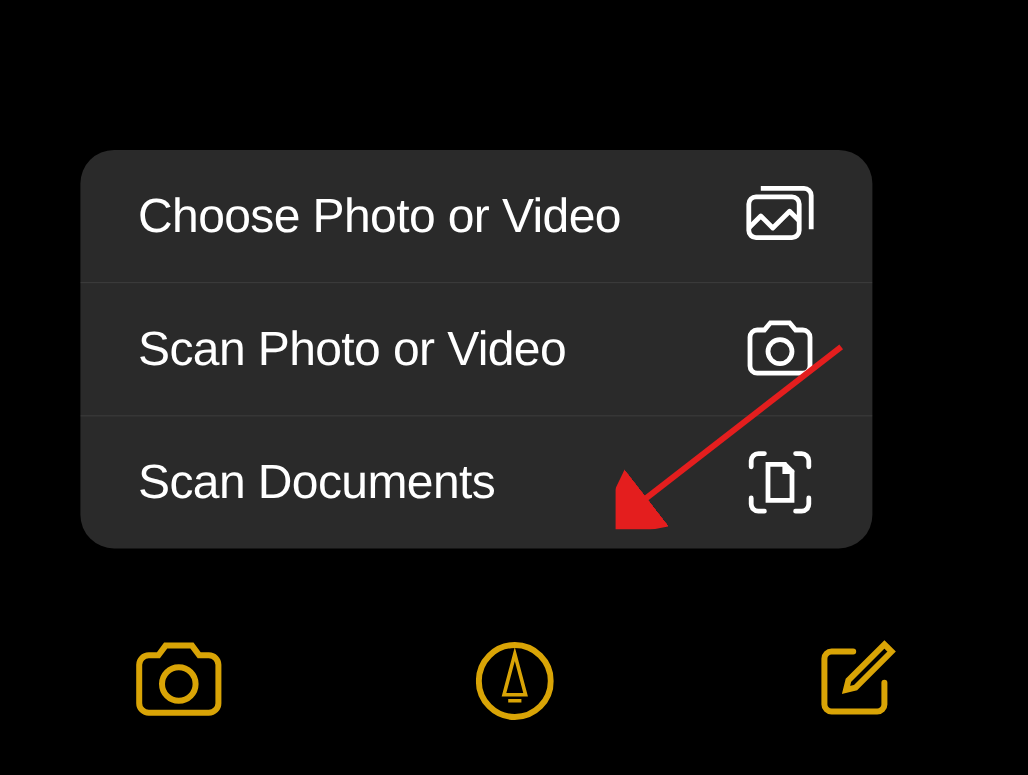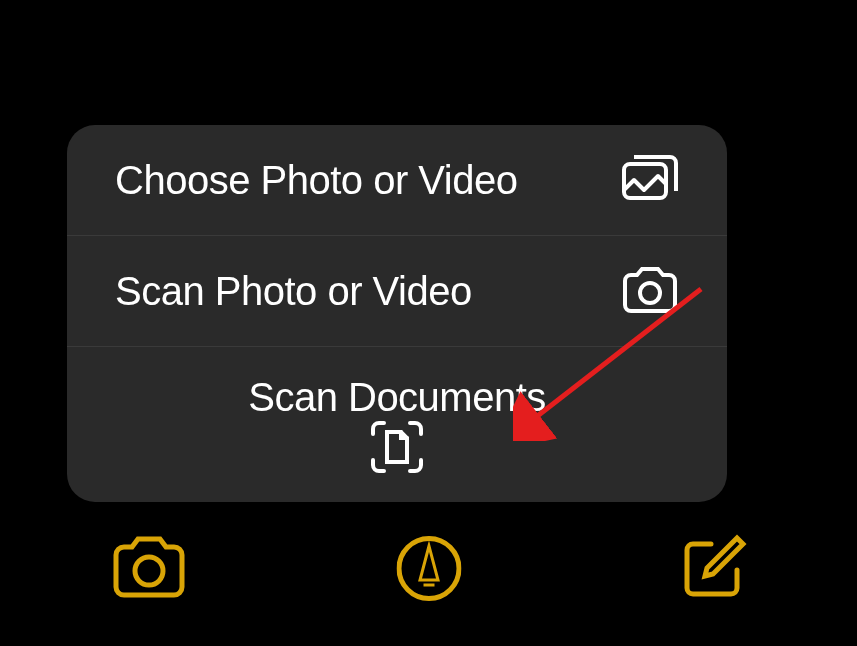--- a/index.html
+++ b/index.html
@@ -27,21 +27,20 @@
     .menu-item {
       display: flex;
       align-items: center;
       justify-content: space-between;
       padding: 28px 48px;
       cursor: pointer;
       border-bottom: 1px solid #3a3a3a;
     }
     .menu-item:last-child {
       border-bottom: none;
-      flex-direction: column;
     }
     .menu-item-label {
       font-size: 40px;
       font-weight: 400;
       color: #fff;
       letter-spacing: -0.5px;
     }
     .menu-item-icon {
       width: 58px;
       height: 54px;

